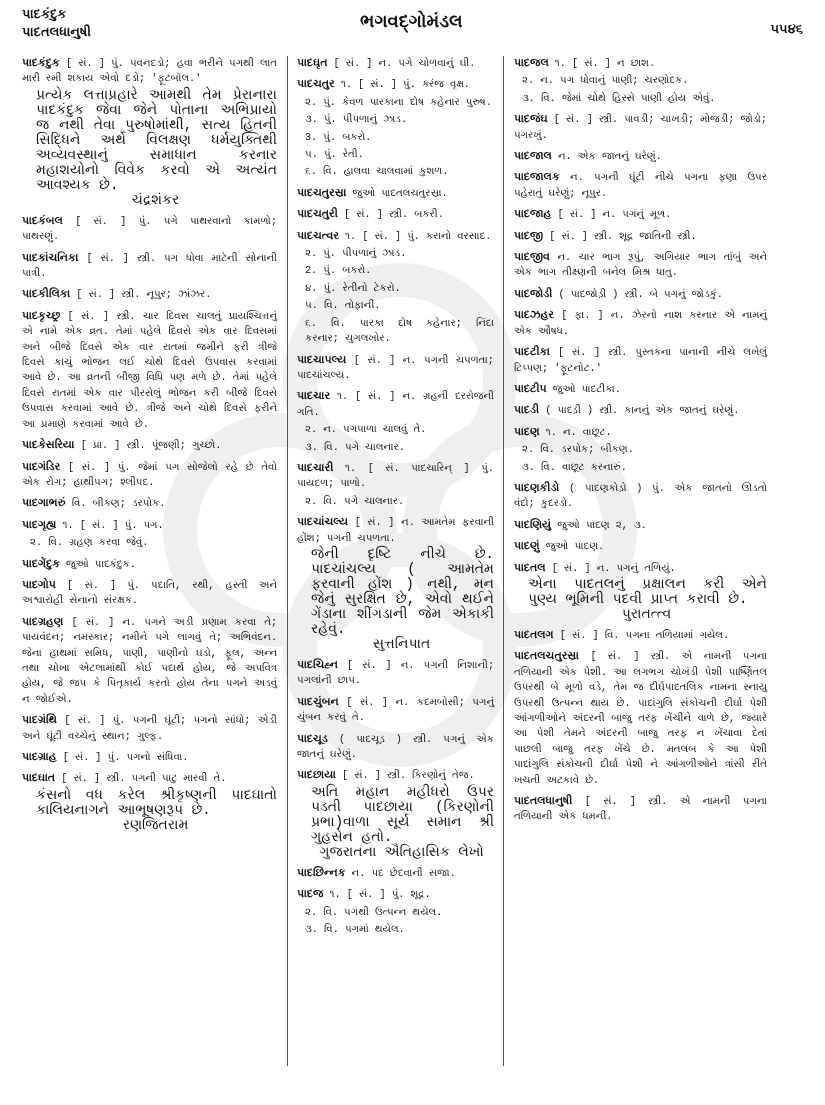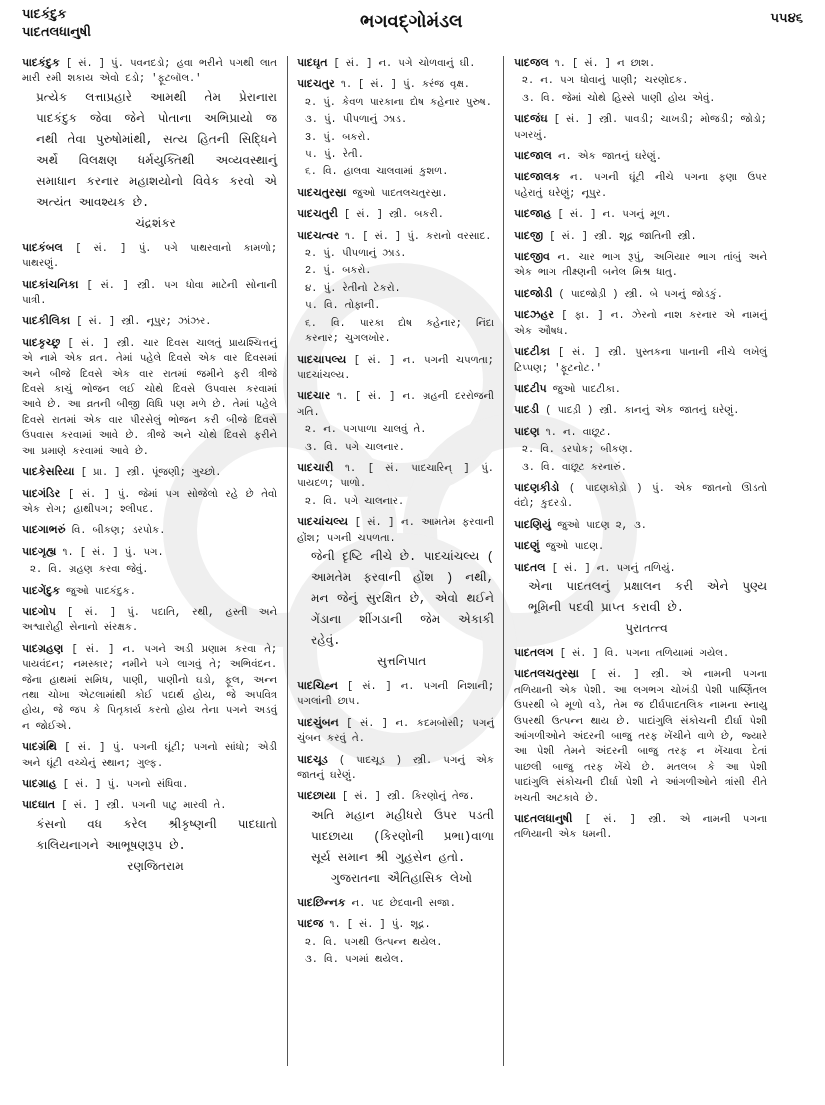--- a/index.html
+++ b/index.html
@@ -11,38 +11,38 @@
   .watermark {
     position: absolute; left: 150px; top: 250px; width: 500px; height: 520px;
     pointer-events: none; opacity: 0.09;
   }
   .header {
     position: absolute; left: 0; top: 0; width: 825px; height: 52px;
   }
   .guide-top { position: absolute; left: 22px; top: 6px; font-weight: bold; font-size: 13px; line-height: 16px; }
   .guide-bottom { position: absolute; left: 22px; top: 24px; font-weight: bold; font-size: 13px; line-height: 16px; }
   .running-title { position: absolute; left: 360px; top: 10px; font-weight: bold; font-size: 18px; }
-  .page-number { position: absolute; right: 22px; top: 10px; font-weight: bold; font-size: 13px; }
+  .page-number { position: absolute; right: 22px; top: 21px; font-weight: bold; font-size: 13px; }
 
   .columns {
     position: absolute; left: 22px; top: 56px; width: 790px; height: 1020px;
     display: flex;
     font-family: Liberation Mono, monospace;
   }
   .col { box-sizing: border-box; font-size: 10.2px; line-height: 15.4px; }
   .col-1 { width: 265px; padding-right: 10px; }
   .col-2 { width: 217px; padding: 0 9px; border-left: 1px solid #555; border-right: 1px solid #555; height: 1010px; }
   .col-3 { width: 263px; padding-left: 10px; }
 
   .entry { margin: 0 0 6px 0; text-align: justify; }
   .entry .hw { font-weight: bold; font-size: 11px; }
   .entry .body { }
   .entry .sub { display: block; padding-left: 8px; margin-top: 2px; }
   .quote {
-    display: block; padding-left: 14px; font-size: 12px; line-height: 21px; margin: 1px 0;
+    display: block; padding-left: 14px; font-size: 14px; line-height: 15px; margin: 1px 0;
     text-align: justify;
   }
   .quote .src { display: block; text-align: center; padding-right: 2px; }
 </style>
 </head>
 <body>
 
 <svg class="watermark" viewBox="0 0 500 520">
   <g fill="none" stroke="#555" stroke-width="34">
     <circle cx="250" cy="130" r="100"></circle>

